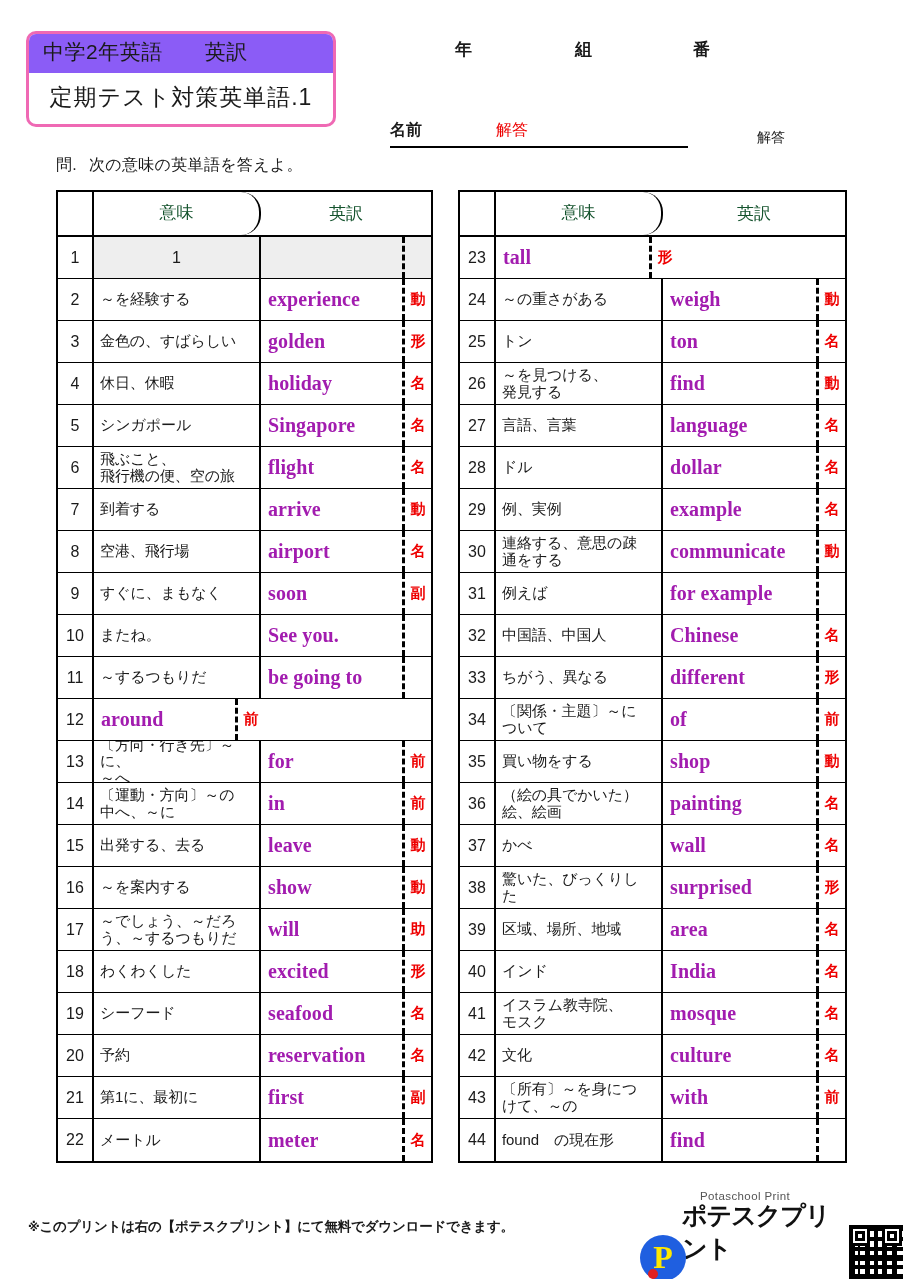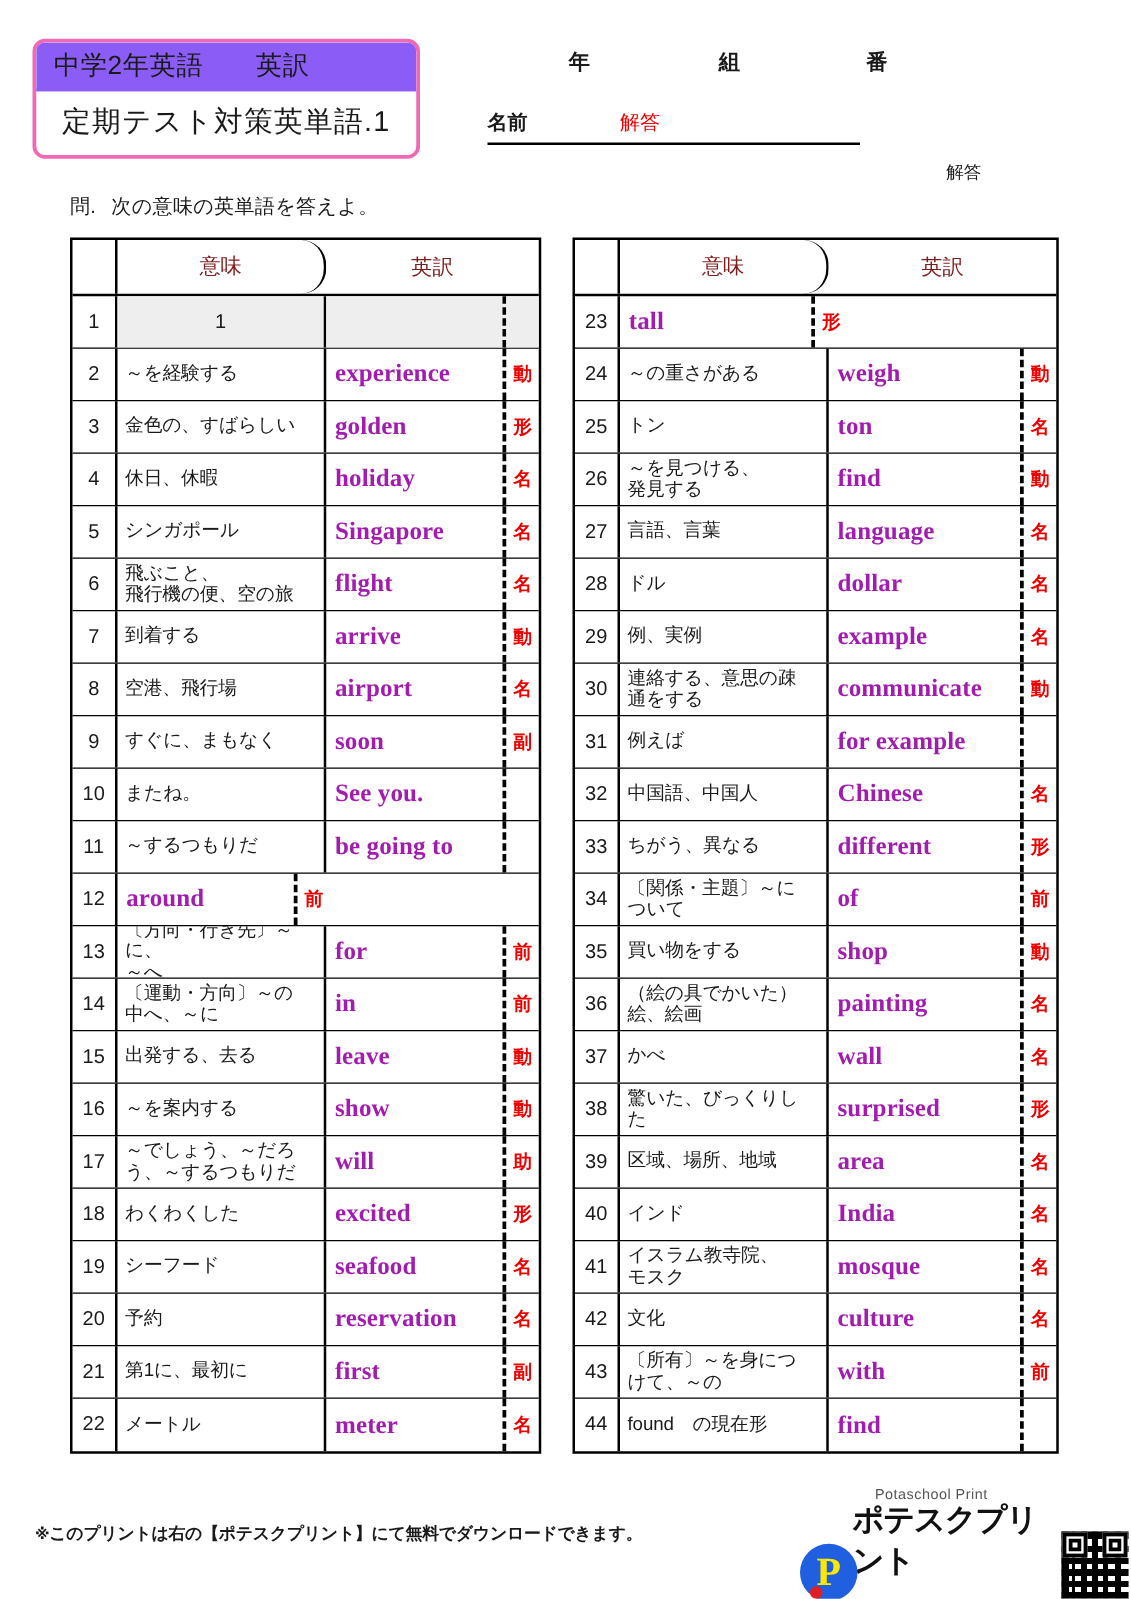--- a/index.html
+++ b/index.html
@@ -66,21 +66,21 @@
     top: 88px;
     left: 390px;
     width: 298px;
     border-bottom: 2.5px solid #000;
     padding-bottom: 5px;
     display: flex;
     align-items: baseline;
     font-size: 16px;
     font-weight: bold;
   }
-  .namefield .nf-label { width: 106px; }
+  .namefield .nf-label { width: 106px; margin-top: 32px; }
   .namefield .nf-value { color: #ee0000; font-weight: normal; font-size: 16px; }
 
   .answer-tag {
     position: absolute;
     top: 129px;
     left: 757px;
     font-size: 14px;
   }
 
   
@@ -164,21 +164,21 @@
     font-family: "DejaVu Sans", sans-serif;
   }
   .wrow.head .c-no { border-right: 2.5px solid #000; }
   .wrow.head .c-eng { border-right: none; }
   .wrow.head .c-mean, .wrow.head .c-eng {
     justify-content: center;
     padding-left: 0;
     font-family: "Liberation Sans", sans-serif;
     font-weight: normal;
     font-size: 17px;
-    color: #7f1d1d;
+    color: #14532d;
     border-radius: 20px;
   }
   .wrow.head .c-eng { width: 170px; }
   .wtable.right .wrow.head .c-eng { width: 182px; }
 
   .mean-line { display: block; }
 
   
   .footer-note {
     position: absolute;

